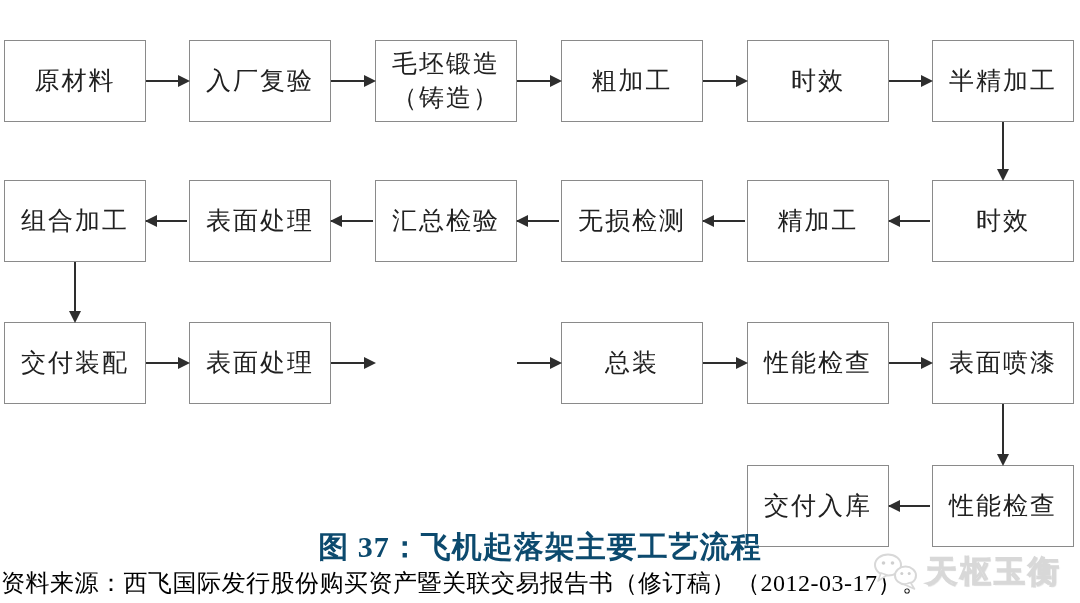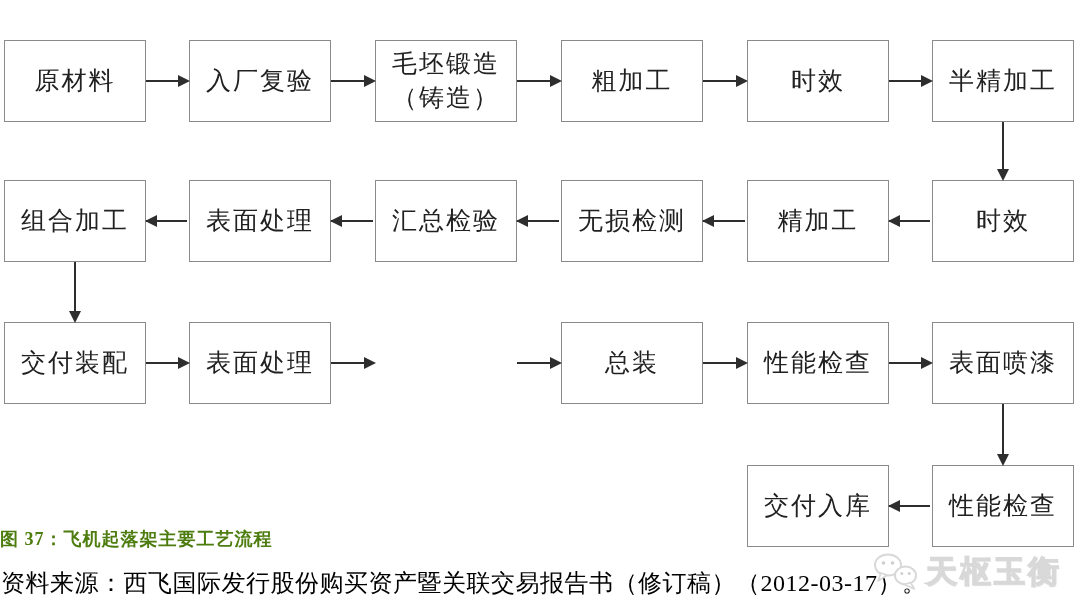--- a/index.html
+++ b/index.html
@@ -29,21 +29,21 @@
   .head-right{position:absolute;right:-1px;top:0;width:0;height:0;
     border-top:6px solid transparent;border-bottom:6px solid transparent;border-left:12px solid var(--arrow);}
   .head-left{position:absolute;left:-1px;top:0;width:0;height:0;
     border-top:6px solid transparent;border-bottom:6px solid transparent;border-right:12px solid var(--arrow);}
   .v-arrow{position:absolute;width:12px;}
   .v-arrow .a-vline{position:absolute;left:5px;top:0;bottom:2px;width:1.5px;background:var(--arrow);}
   .head-down{position:absolute;bottom:-1px;left:0;width:0;height:0;
     border-left:6px solid transparent;border-right:6px solid transparent;border-top:12px solid var(--arrow);}
   .caption{
     position:absolute;left:0;top:527px;width:1080px;
-    font-weight:bold;font-size:18px;color:#4d7c0f;
+    text-align:center;font-weight:bold;font-size:30px;color:#0c4a6e;
     letter-spacing:1px;
   }
   .source{
     position:absolute;left:1px;top:567px;width:1080px;
     font-size:24px;color:#000;letter-spacing:0.5px;white-space:nowrap;
   }
   .watermark{
     position:absolute;right:18px;top:549px;height:46px;
     display:flex;align-items:center;gap:6px;pointer-events:none;
   }

